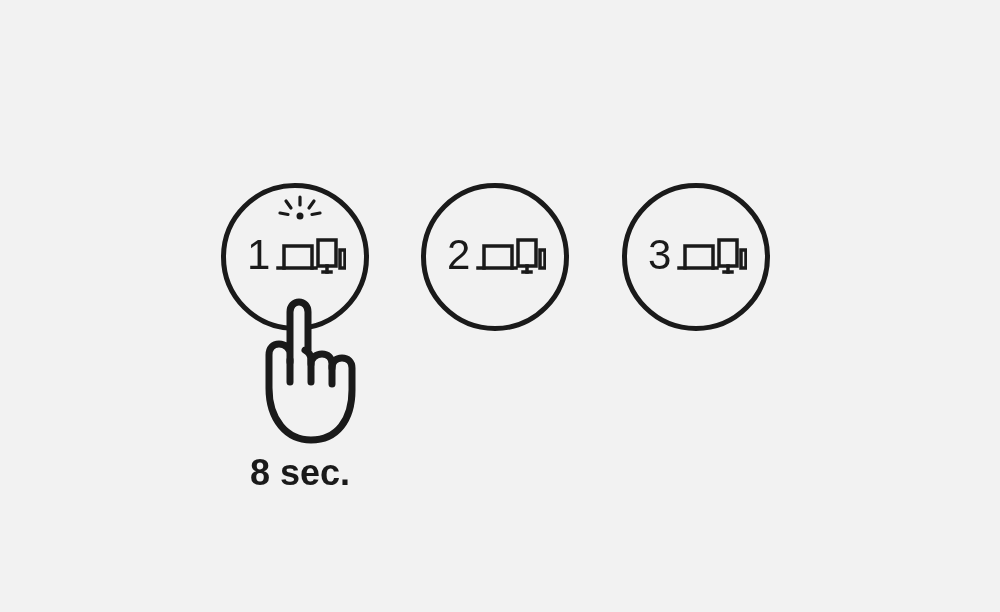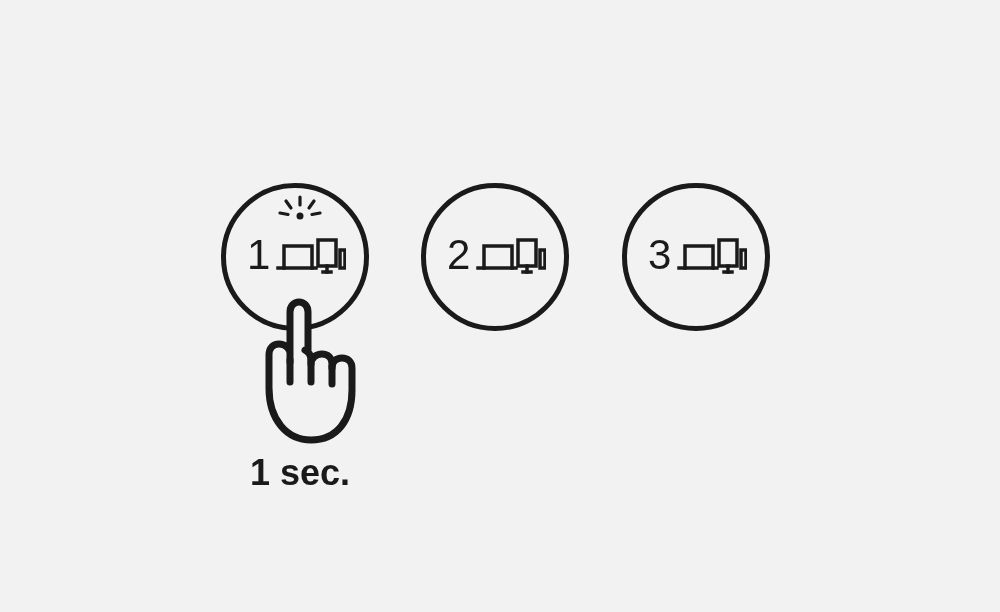--- a/index.html
+++ b/index.html
@@ -164,15 +164,15 @@
            C 59 14 55 10 50 10 Z"></path>
 
       <g stroke="#1a1a1a" stroke-width="7" stroke-linecap="round">
         <line x1="41" y1="68" x2="41" y2="90"></line>
         <line x1="62" y1="68" x2="62" y2="90"></line>
         <line x1="83" y1="74" x2="83" y2="92"></line>
       </g>
     </svg>
   </div>
 
-  <div class="caption">1 sec.</div>
+  <div class="caption">8 sec.</div>
 
 </div>
 
 </body></html>

